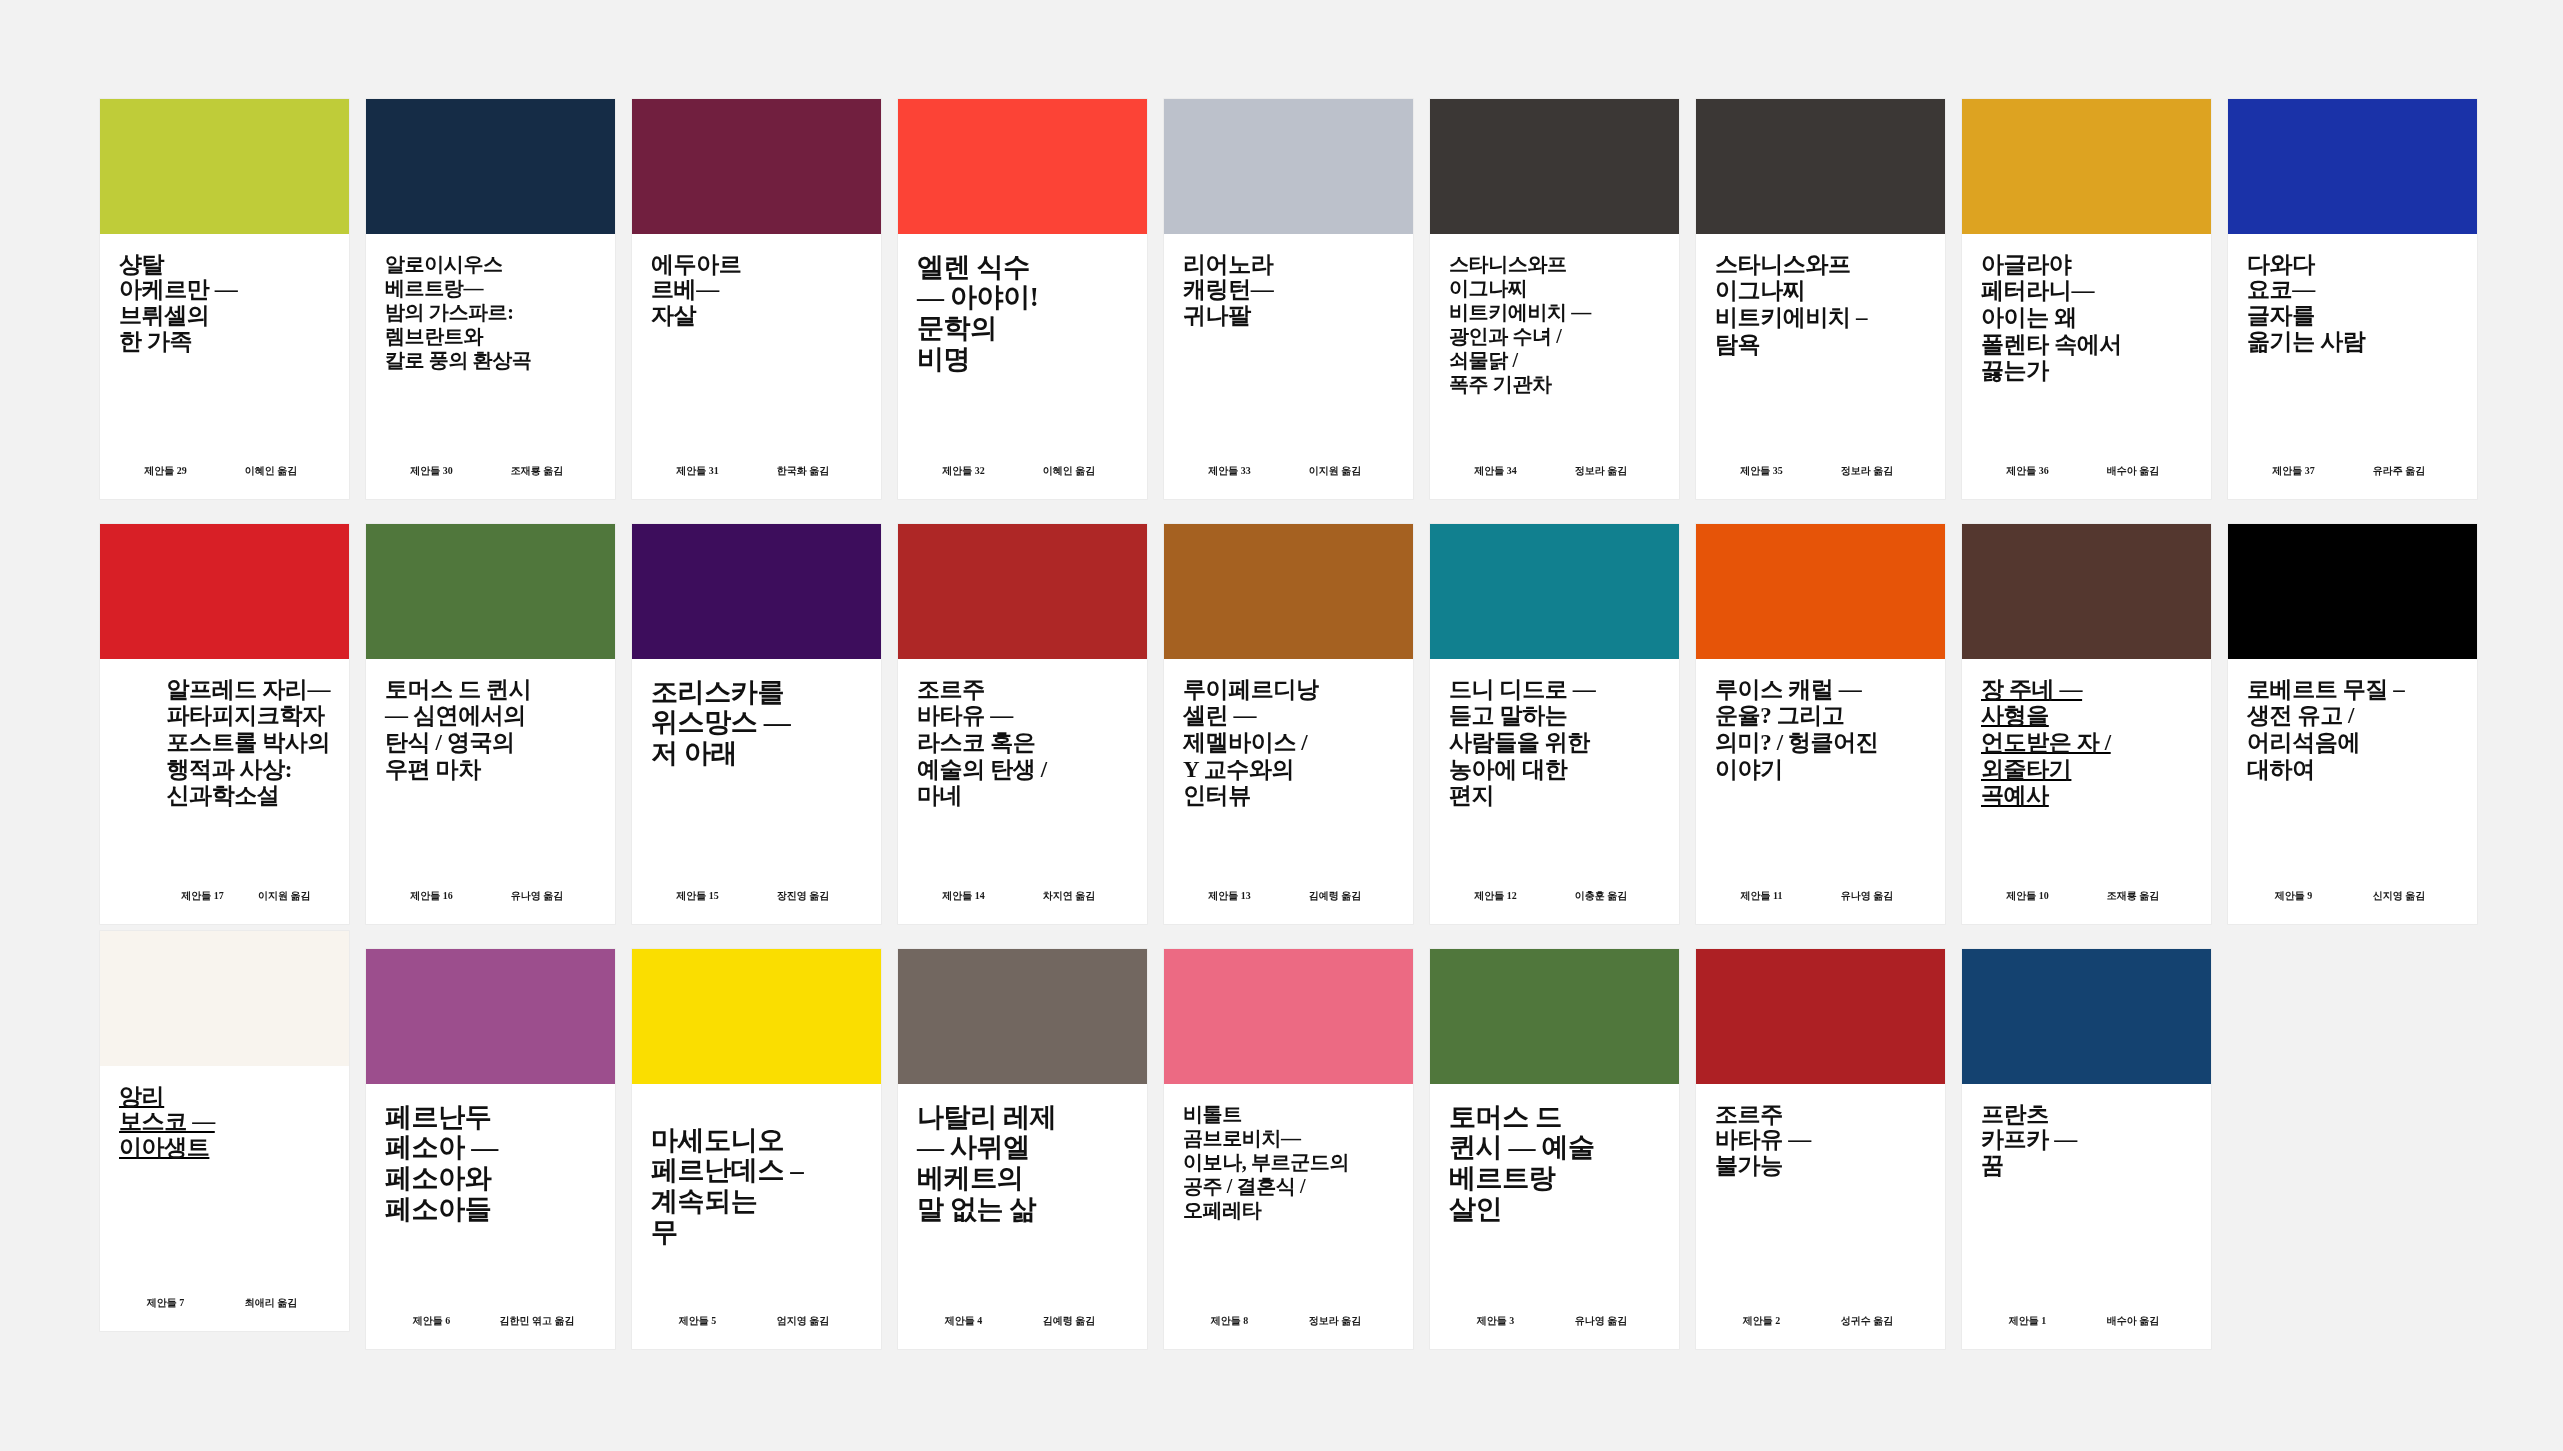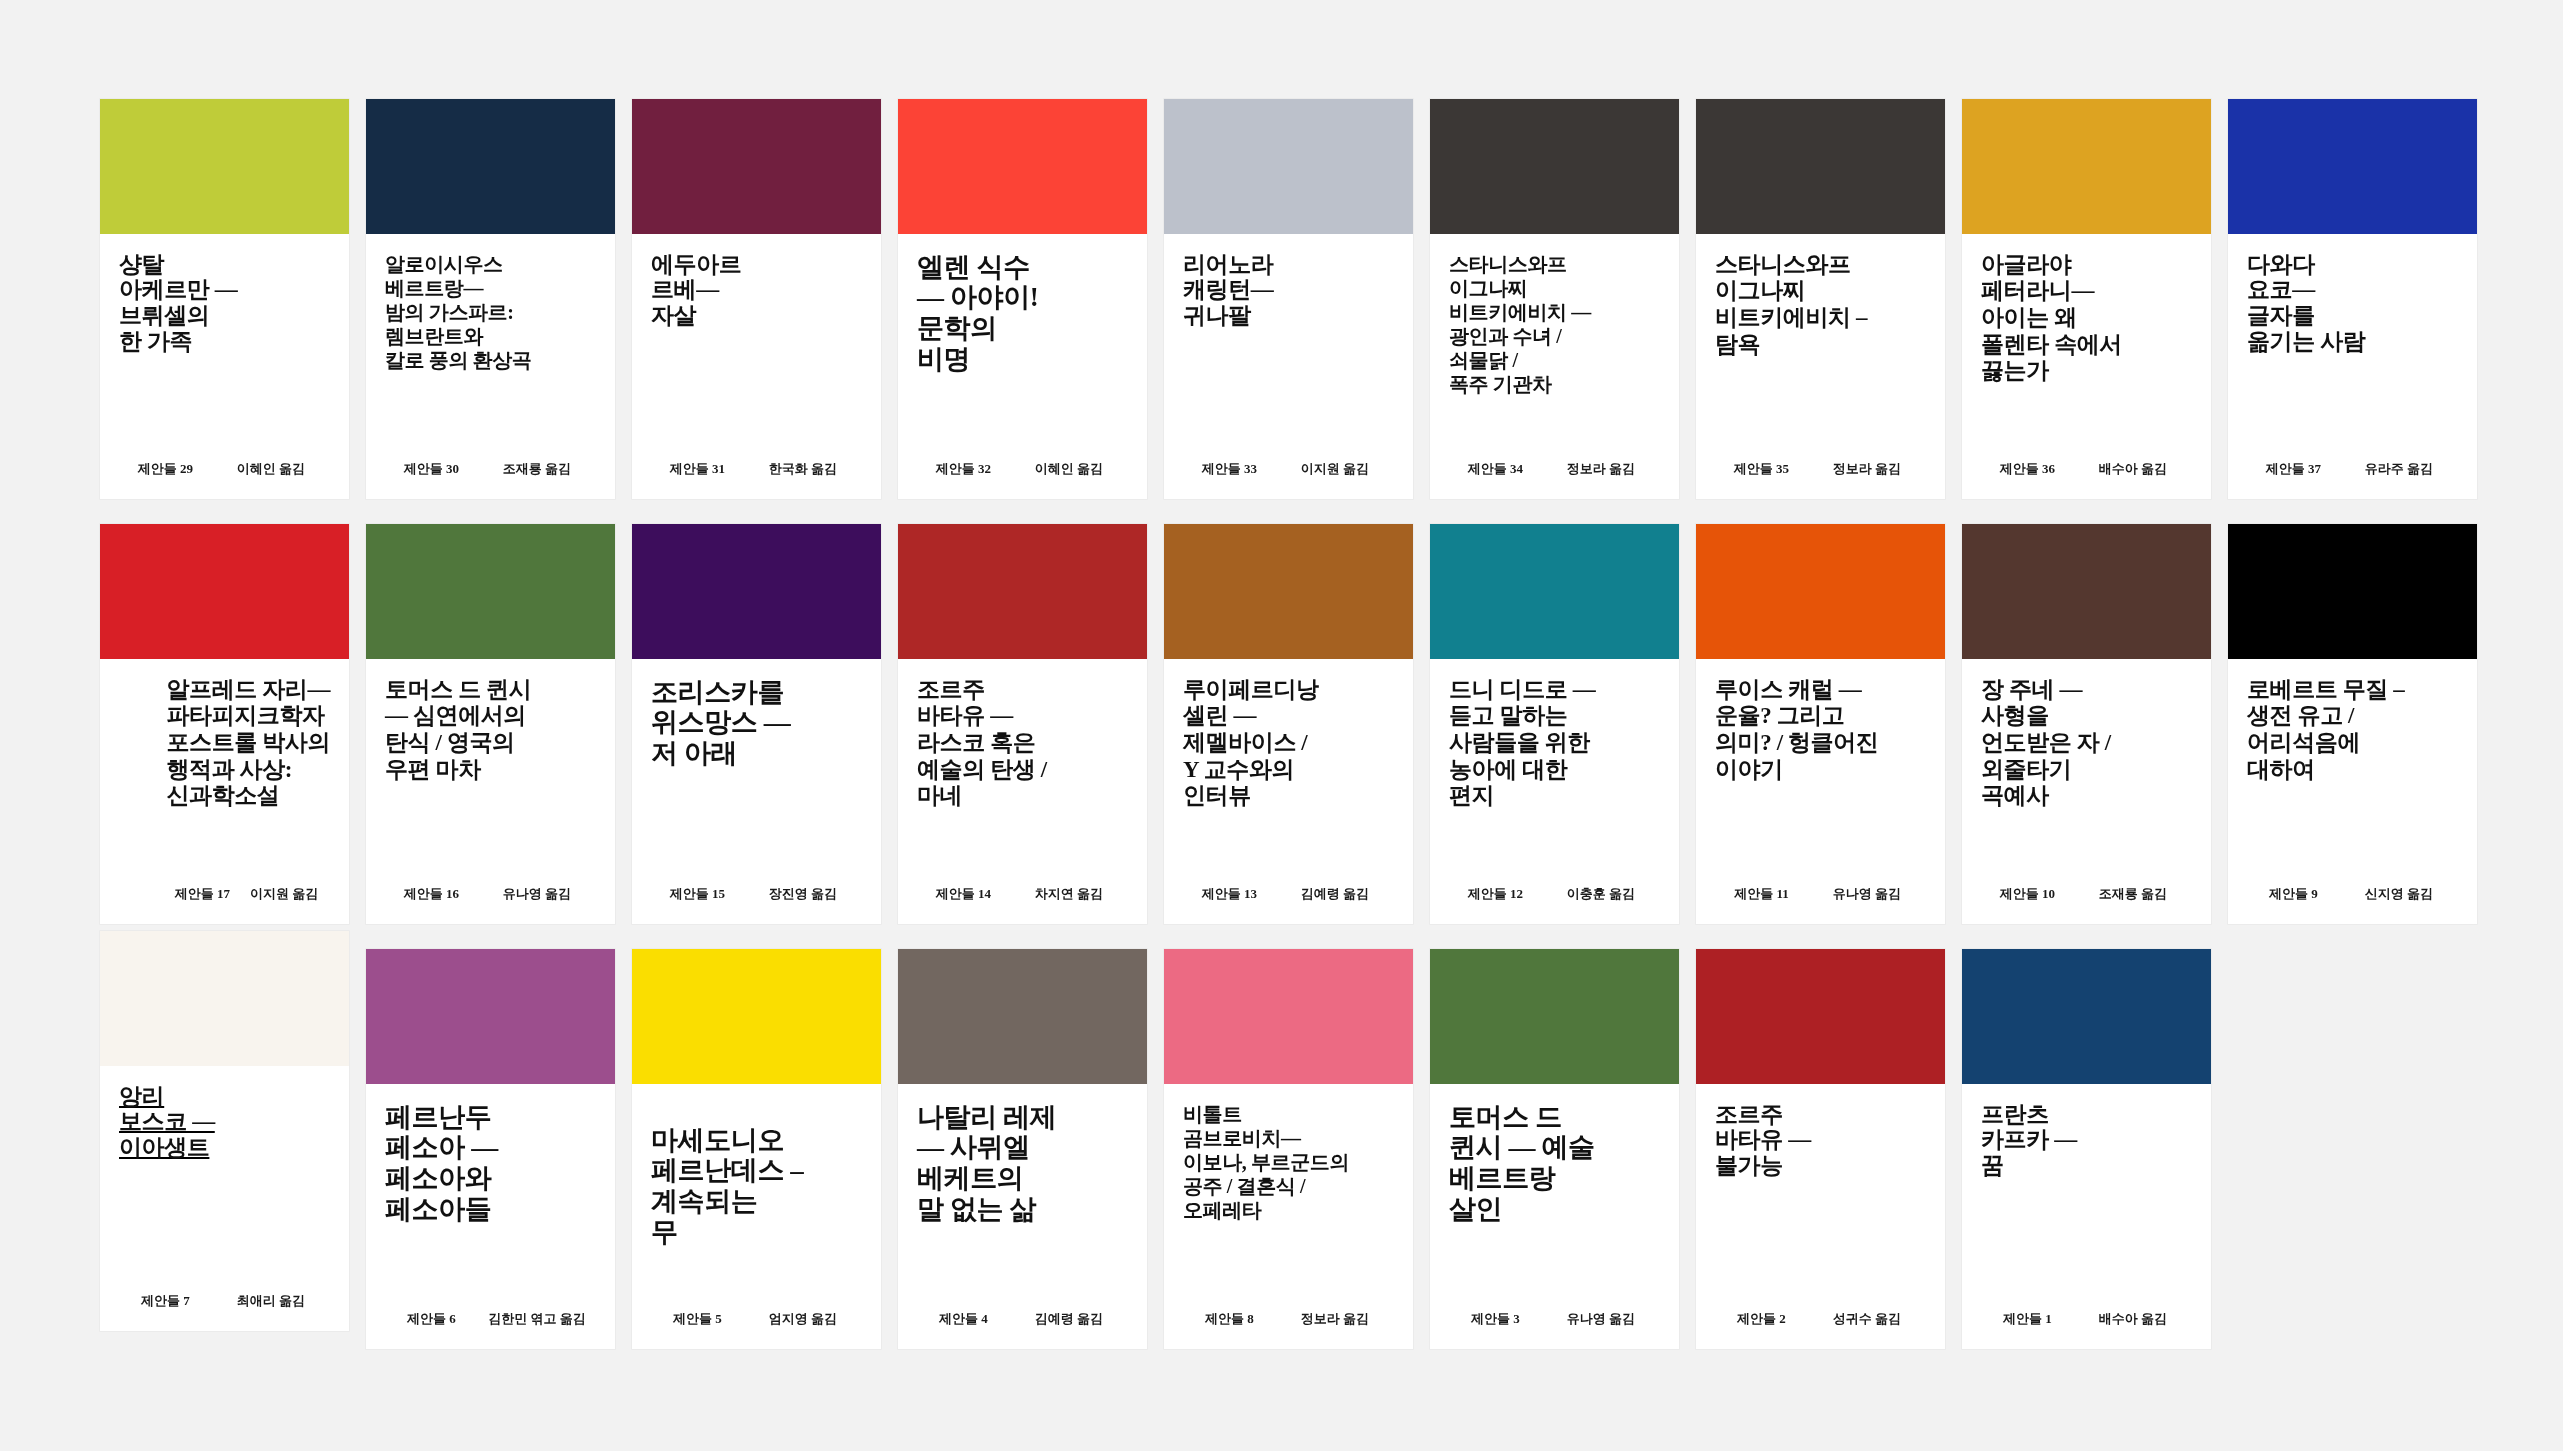--- a/index.html
+++ b/index.html
@@ -49,21 +49,21 @@
   .size-lg  { font-size: 27px; line-height: 1.14; }
   .size-md  { font-size: 23px; line-height: 1.16; }
   .size-sm  { font-size: 20px; line-height: 1.20; }
   .meta-row {
     position: absolute;
     left: 19px;
     right: 19px;
     bottom: 21px;
     display: flex;
     align-items: baseline;
-    font-size: 13px;
+    font-size: 10px;
     font-weight: 700;
     color: #1a1a1a;
     letter-spacing: 0px;
   }
   .meta-series { width: 44%; text-align: center; }
   .meta-translator { width: 56%; text-align: center; }
 </style>
 </head>
 <body>
 
@@ -274,21 +274,21 @@
         <div class="book-title size-md">루이스 캐럴 —
 운율? 그리고
 의미? / 헝클어진
 이야기</div>
         <div class="meta-row">
           <span class="meta-series">제안들 11</span>
           <span class="meta-translator">유나영 옮김</span>
         </div>
       </div>
     </div>
-    <div class="book-card" style="left: 1962px; top: 524px; height: 400px;">
+    <div class="book-card" style="left: 1962px; top: 524px; height: 400px; text-decoration: underline;">
       <div class="cover-band" style="background: rgb(84, 55, 47);"></div>
       <div class="card-body">
         <div class="book-title size-md">장 주네 —
 사형을
 언도받은 자 /
 외줄타기
 곡예사</div>
         <div class="meta-row">
           <span class="meta-series">제안들 10</span>
           <span class="meta-translator">조재룡 옮김</span>

